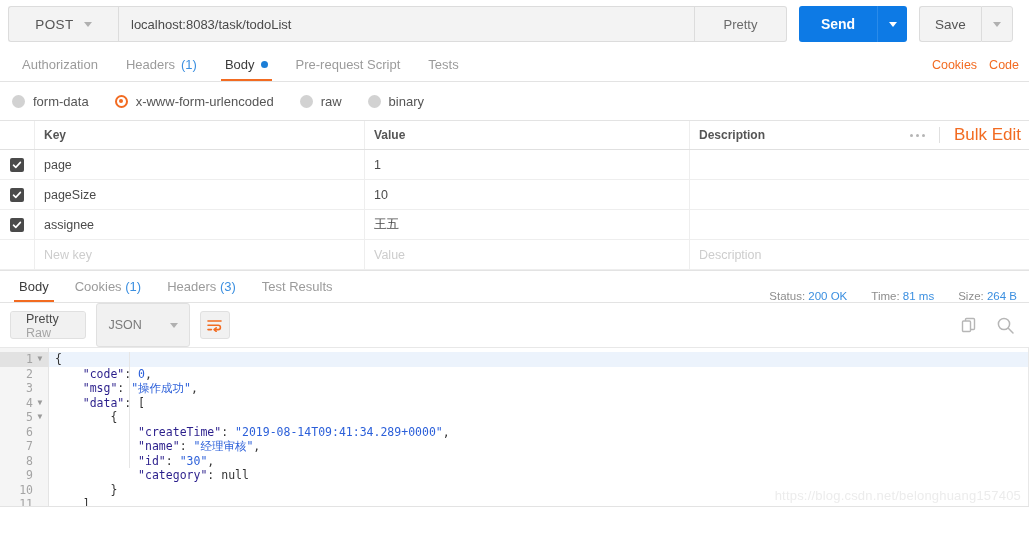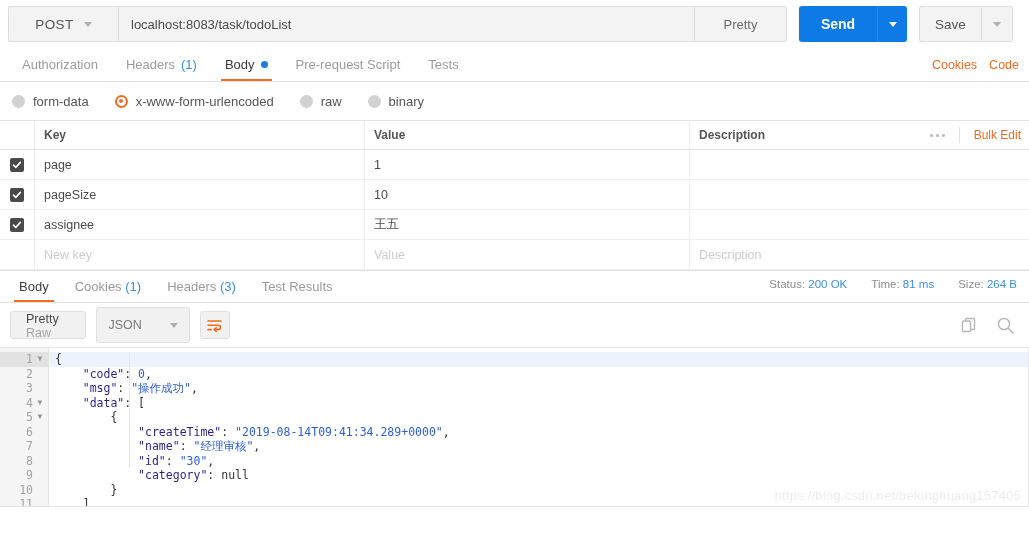--- a/index.html
+++ b/index.html
@@ -137,39 +137,39 @@
   .kv-head-text { font-size:12px; color:#555; font-weight:bold; }
   .kv-placeholder { font-size:12.5px; color:#cdcdcd; }
   .head-actions {
     margin-left:auto; display:flex; align-items:center; gap:0; padding-right:8px; height:100%;
   }
   .dots {
     display:flex; gap:3px; align-items:center; padding:0 14px; height:16px;
     border-right:1px solid #e0e0e0; cursor:pointer;
   }
   .dots span { width:3px; height:3px; border-radius:50%; background:#b5b5b5; }
-  .bulk-edit { font-size:12px; color:#f26b21; padding-left:14px; cursor:pointer; }
+  .bulk-edit { font-size:17px; color:#f26b21; padding-left:14px; cursor:pointer; }
 
   
   .resp-bar {
     position:relative; display:flex; align-items:flex-end;
     height:33px; padding-left:6px;
     border-top:1px solid #e3e3e3; border-bottom:1px solid #e3e3e3;
     background:#fff;
   }
   .resp-tab {
     position:relative; padding:0 13px 8px 13px;
     font-size:13px; color:#9b9b9b; cursor:pointer;
   }
   .resp-tab.active { color:#3c3c3c; }
   .resp-tab.active::after {
     content:''; position:absolute; left:8px; right:8px; bottom:0; height:2px; background:#f26b21;
   }
   .resp-meta {
-    position:absolute; right:12px; bottom:12px;
+    position:absolute; right:12px; bottom:0;
     display:flex; gap:24px; font-size:11.5px;
   }
   .meta-k { color:#8d8d8d; }
   .meta-v { color:#3b8fe0; }
 
   
   .view-toolbar {
     position:relative; display:flex; align-items:center;
     height:44px; padding-left:10px; gap:10px;
   }
@@ -177,21 +177,21 @@
     display:flex; height:28px; background:#f1f1f1;
     border:1px solid #e0e0e0; border-radius:3px; overflow:hidden;flex-direction:column;
   }
   .seg-item {
     padding:0 15px; display:flex; align-items:center;
     font-size:12.5px; color:#a5a5a5; cursor:pointer;
   }
   .seg-item.active { color:#4a4a4a; background:#f1f1f1; }
   .json-select {
     display:flex; align-items:center; gap:28px;
-    height:36px; padding:0 11px; background:#f1f1f1;
+    height:44px; padding:0 11px; background:#f1f1f1;
     border:1px solid #e0e0e0; border-radius:3px;
     font-size:12.5px; color:#7a7a7a; cursor:pointer;
   }
   .wrap-btn {
     width:30px; height:28px; background:#f1f1f1;
     border:1px solid #e0e0e0; border-radius:3px;
     display:flex; align-items:center; justify-content:center; cursor:pointer;
   }
   .tool-right { position:absolute; right:14px; display:flex; gap:18px; align-items:center; }
   .icon-btn { cursor:pointer; display:flex; }

